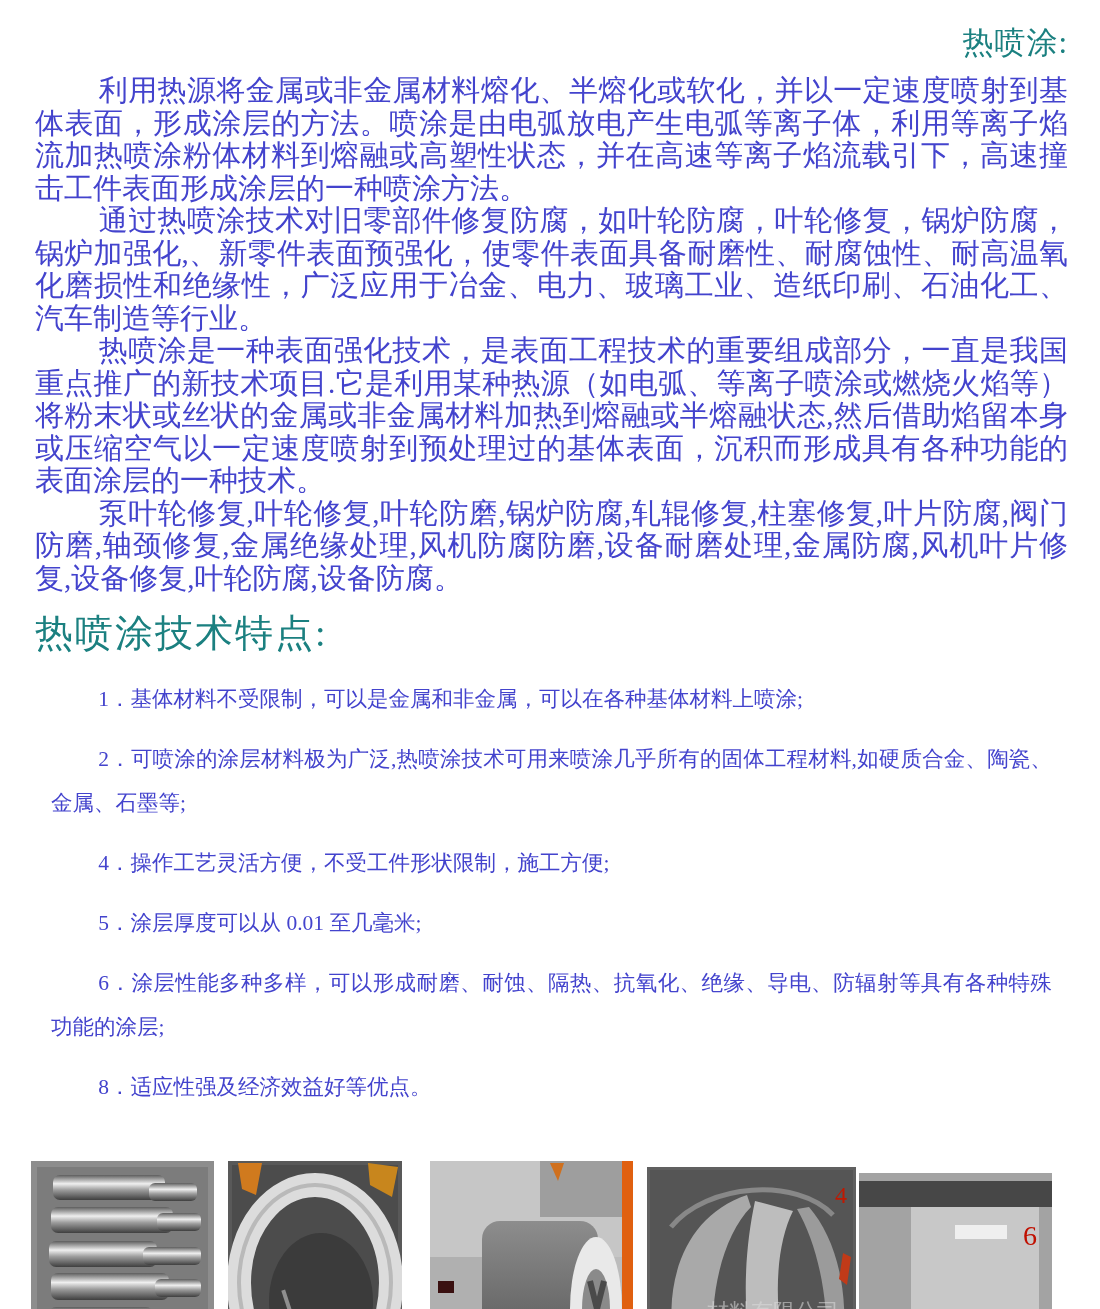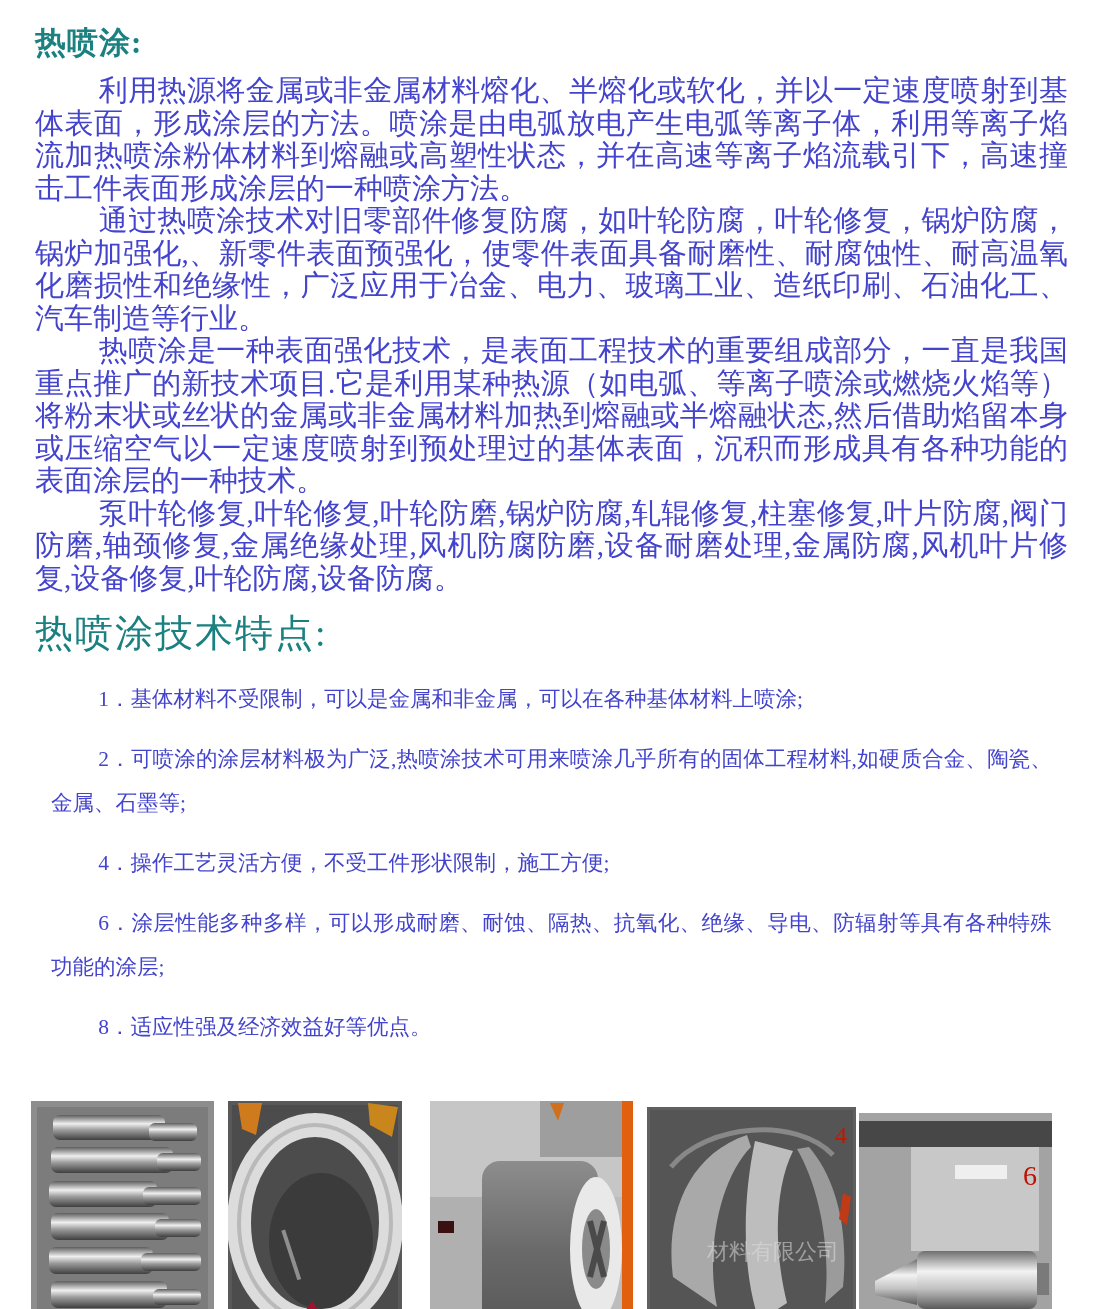--- a/index.html
+++ b/index.html
@@ -3,22 +3,22 @@
 <meta charset="utf-8">
 <style>
   html,body{margin:0;padding:0;background:#ffffff;}
   .page{
     width:1100px;height:1309px;box-sizing:border-box;
     padding:22px 32px 0 35px;
     font-family:"Liberation Serif", serif;
     background:#ffffff;overflow:hidden;
   }
   .h1{
-    color:#1b8080;font-size:31px;font-weight:bold;
-    letter-spacing:1px;margin:0 0 10px 0;
+    color:#1b8080;font-size:31px;font-weight:normal;
+    letter-spacing:1px;margin:0 0 10px 0;text-align:right;
   }
   .h2{
     color:#1b8080;font-size:38px;font-weight:normal;
     letter-spacing:2px;margin:14px 0 18px 0;
   }
   .para{
     color:#4343cd;font-size:29px;line-height:32.5px;
     text-align:justify;text-indent:2.2em;margin:0;
   }
   .feature{
@@ -46,20 +46,21 @@
   <p class="para">利用热源将金属或非金属材料熔化、半熔化或软化，并以一定速度喷射到基体表面，形成涂层的方法。喷涂是由电弧放电产生电弧等离子体，利用等离子焰流加热喷涂粉体材料到熔融或高塑性状态，并在高速等离子焰流载引下，高速撞击工件表面形成涂层的一种喷涂方法。</p>
   <p class="para">通过热喷涂技术对旧零部件修复防腐，如叶轮防腐，叶轮修复，锅炉防腐，锅炉加强化,、新零件表面预强化，使零件表面具备耐磨性、耐腐蚀性、耐高温氧化磨损性和绝缘性，广泛应用于冶金、电力、玻璃工业、造纸印刷、石油化工、汽车制造等行业。</p>
   <p class="para">热喷涂是一种表面强化技术，是表面工程技术的重要组成部分，一直是我国重点推广的新技术项目.它是利用某种热源（如电弧、等离子喷涂或燃烧火焰等）将粉末状或丝状的金属或非金属材料加热到熔融或半熔融状态,然后借助焰留本身或压缩空气以一定速度喷射到预处理过的基体表面，沉积而形成具有各种功能的表面涂层的一种技术。</p>
   <p class="para">泵叶轮修复,叶轮修复,叶轮防磨,锅炉防腐,轧辊修复,柱塞修复,叶片防腐,阀门防磨,轴颈修复,金属绝缘处理,风机防腐防磨,设备耐磨处理,金属防腐,风机叶片修复,设备修复,叶轮防腐,设备防腐。</p>
 
   <div class="h2">热喷涂技术特点:</div>
 
   <p class="feature">1．基体材料不受限制，可以是金属和非金属，可以在各种基体材料上喷涂;</p>
   <p class="feature">2．可喷涂的涂层材料极为广泛,热喷涂技术可用来喷涂几乎所有的固体工程材料,如硬质合金、陶瓷、金属、石墨等;</p>
   <p class="feature">4．操作工艺灵活方便，不受工件形状限制，施工方便;</p>
+  <p class="feature">5．涂层厚度可以从 0.01 至几毫米;</p>
   <p class="feature">6．涂层性能多种多样，可以形成耐磨、耐蚀、隔热、抗氧化、绝缘、导电、防辐射等具有各种特殊功能的涂层;</p>
   <p class="feature">8．适应性强及经济效益好等优点。</p>
 
   <div class="photo-row">
 
     <svg class="photo ph1" width="183" height="261" viewBox="0 0 183 261">
       <defs>
         <linearGradient id="metal1" x1="0" y1="0" x2="0" y2="1">
           <stop offset="0" stop-color="#5d5d5d"></stop>
             <stop offset="0.35" stop-color="#efefef"></stop>

